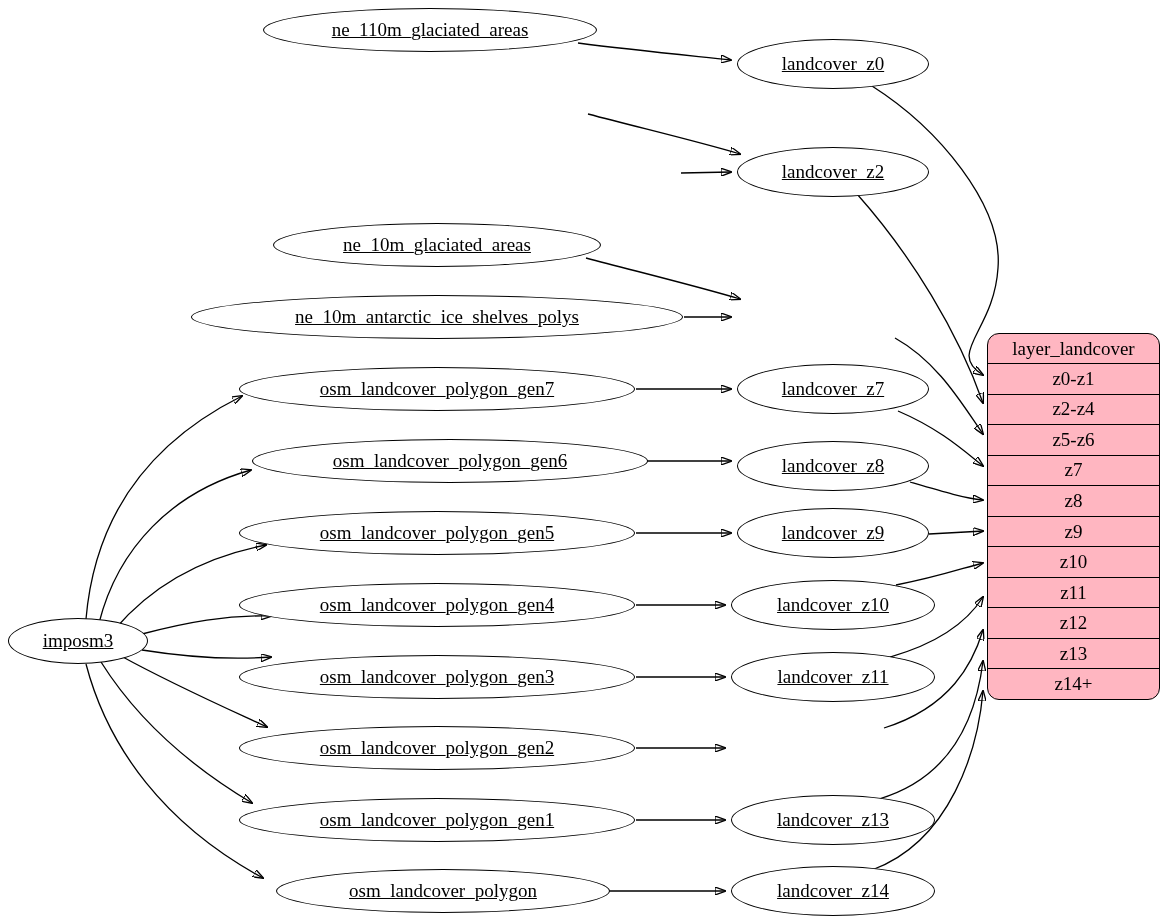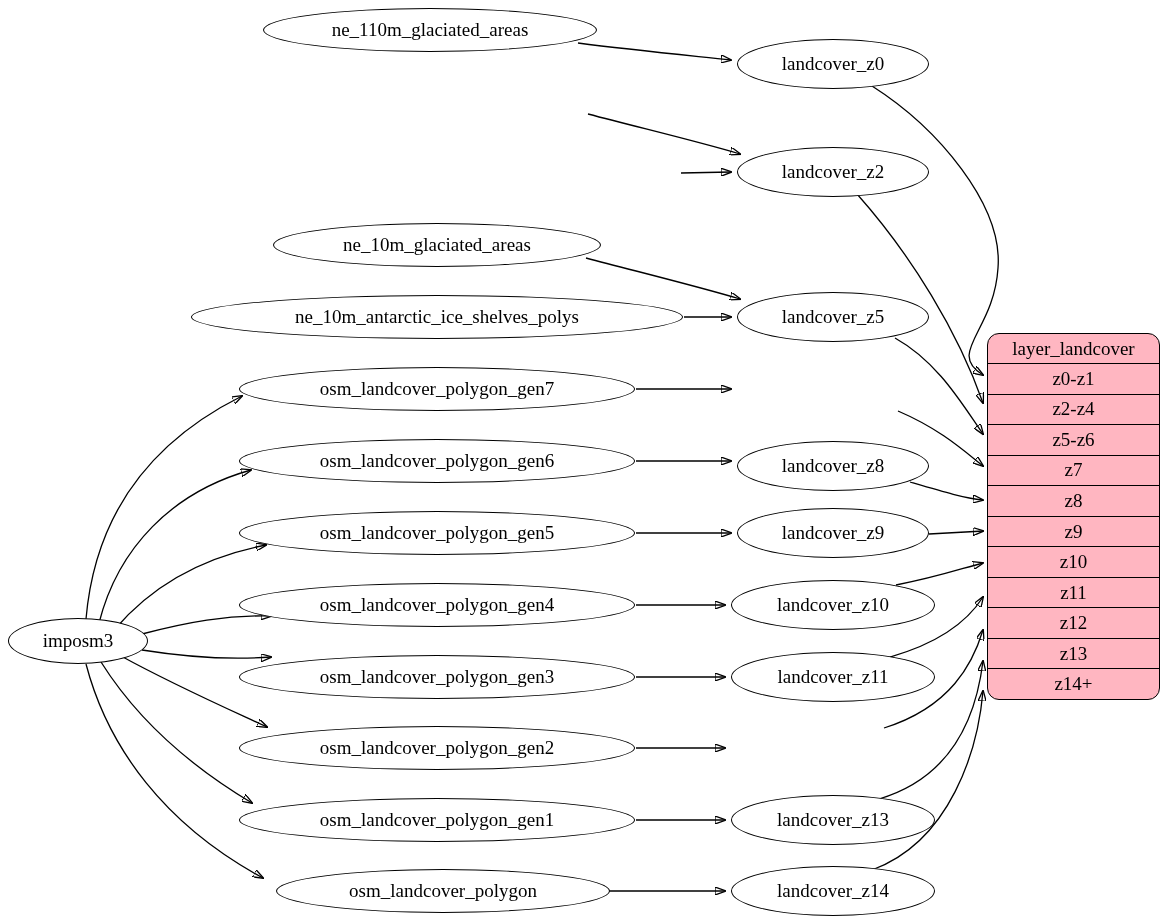--- a/index.html
+++ b/index.html
@@ -30,20 +30,21 @@
     display: flex;
     align-items: center;
     justify-content: center;
     background: #ffffff;
     border: 1.3px solid #000000;
     border-radius: 50%;
     font-size: 19px;
     color: #000000;
     white-space: nowrap;
     box-sizing: border-box;
+    text-decoration: underline;
   }
   #record-table {
     position: absolute;
     left: 987px;
     top: 333px;
     width: 173px;
     height: 367px;
     background: #ffb6c1;
     border: 1.6px solid #000000;
     border-radius: 12px;
@@ -114,31 +115,31 @@
     <path d="M 879 799 C 956 776, 977 710, 983 661" marker-end="url(#arrow)"></path>
     <path d="M 872 870 C 951 841, 978 749, 983 691" marker-end="url(#arrow)"></path>
   </svg>
 
   <div class="node" style="left:8px;top:618px;width:140px;height:46px">imposm3</div>
 
   <div class="node" style="left:263px;top:8px;width:334px;height:44px">ne_110m_glaciated_areas</div>
   <div class="node" style="left:273px;top:223px;width:328px;height:44px">ne_10m_glaciated_areas</div>
   <div class="node" style="left:191px;top:295px;width:492px;height:44px">ne_10m_antarctic_ice_shelves_polys</div>
   <div class="node" style="left:239px;top:367px;width:396px;height:44px">osm_landcover_polygon_gen7</div>
-  <div class="node" style="left:239px;top:439px;width:396px;height:44px">osm_landcover_polygon_gen6</div>
+  <div class="node" style="left:252px;top:439px;width:396px;height:44px">osm_landcover_polygon_gen6</div>
   <div class="node" style="left:239px;top:511px;width:396px;height:44px">osm_landcover_polygon_gen5</div>
   <div class="node" style="left:239px;top:583px;width:396px;height:44px">osm_landcover_polygon_gen4</div>
   <div class="node" style="left:239px;top:655px;width:396px;height:44px">osm_landcover_polygon_gen3</div>
   <div class="node" style="left:239px;top:726px;width:396px;height:44px">osm_landcover_polygon_gen2</div>
   <div class="node" style="left:239px;top:798px;width:396px;height:44px">osm_landcover_polygon_gen1</div>
   <div class="node" style="left:276px;top:869px;width:334px;height:44px">osm_landcover_polygon</div>
 
   <div class="node" style="left:737px;top:39px;width:192px;height:50px">landcover_z0</div>
   <div class="node" style="left:737px;top:147px;width:192px;height:50px">landcover_z2</div>
-  <div class="node" style="left:737px;top:292px;width:192px;height:50px">landcover_z5</div>
+  <div class="node" style="left:737px;top:364px;width:192px;height:50px">landcover_z7</div>
   <div class="node" style="left:737px;top:441px;width:192px;height:50px">landcover_z8</div>
   <div class="node" style="left:737px;top:508px;width:192px;height:50px">landcover_z9</div>
   <div class="node" style="left:731px;top:580px;width:204px;height:50px">landcover_z10</div>
   <div class="node" style="left:731px;top:652px;width:204px;height:50px">landcover_z11</div>
   <div class="node" style="left:731px;top:795px;width:204px;height:50px">landcover_z13</div>
   <div class="node" style="left:731px;top:866px;width:204px;height:50px">landcover_z14</div>
 
   <div id="record-table" style="background: rgb(255, 182, 193);">
     <div class="trow th">layer_landcover</div>
     <div class="trow">z0-z1</div>

